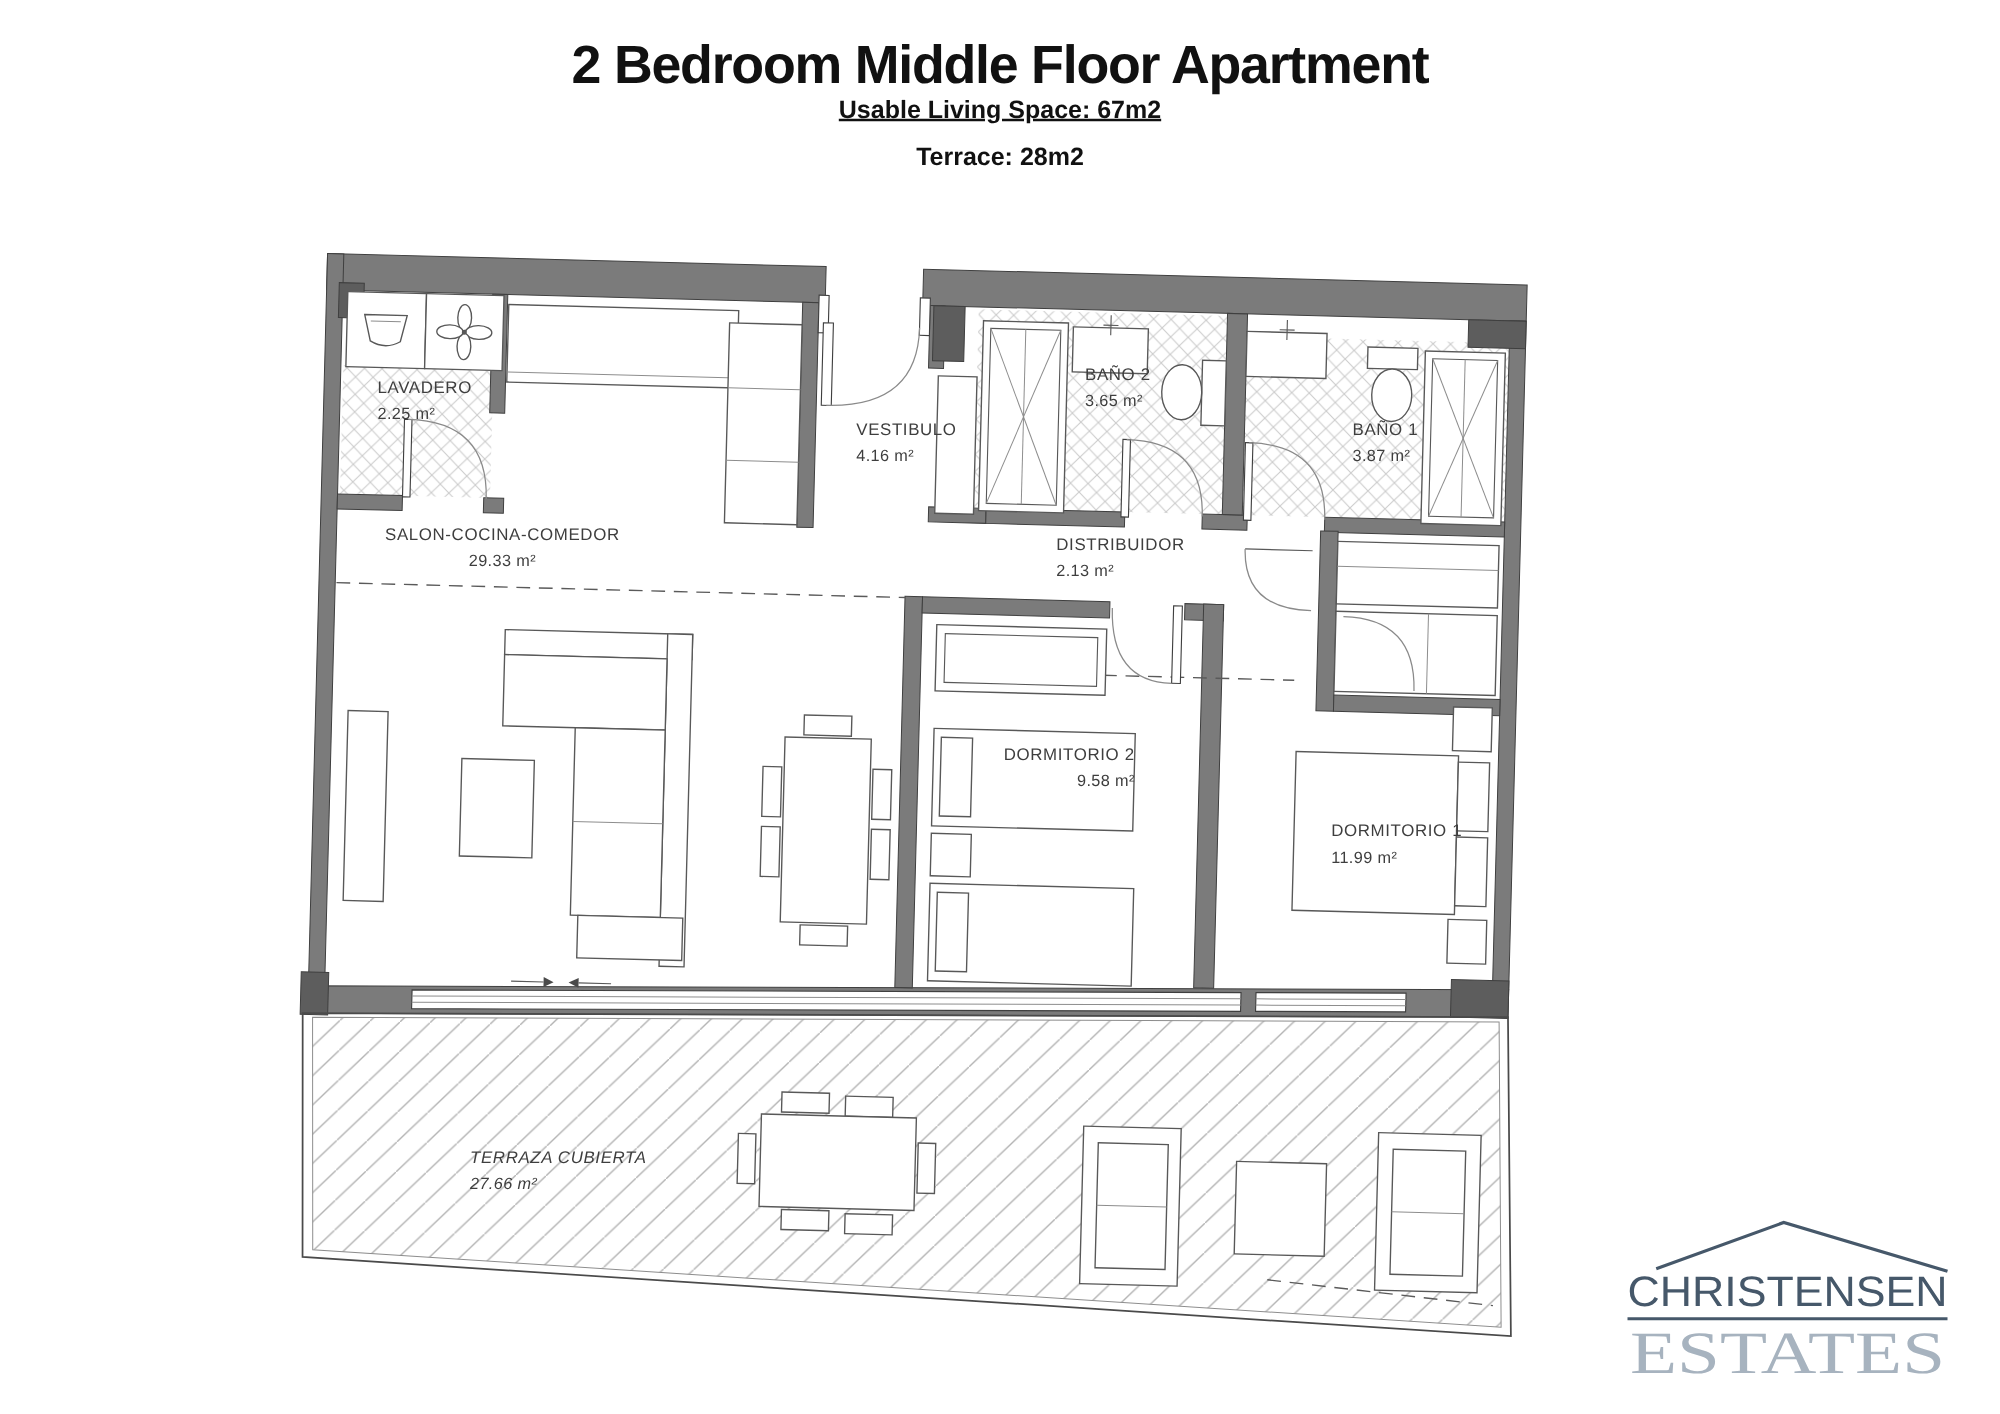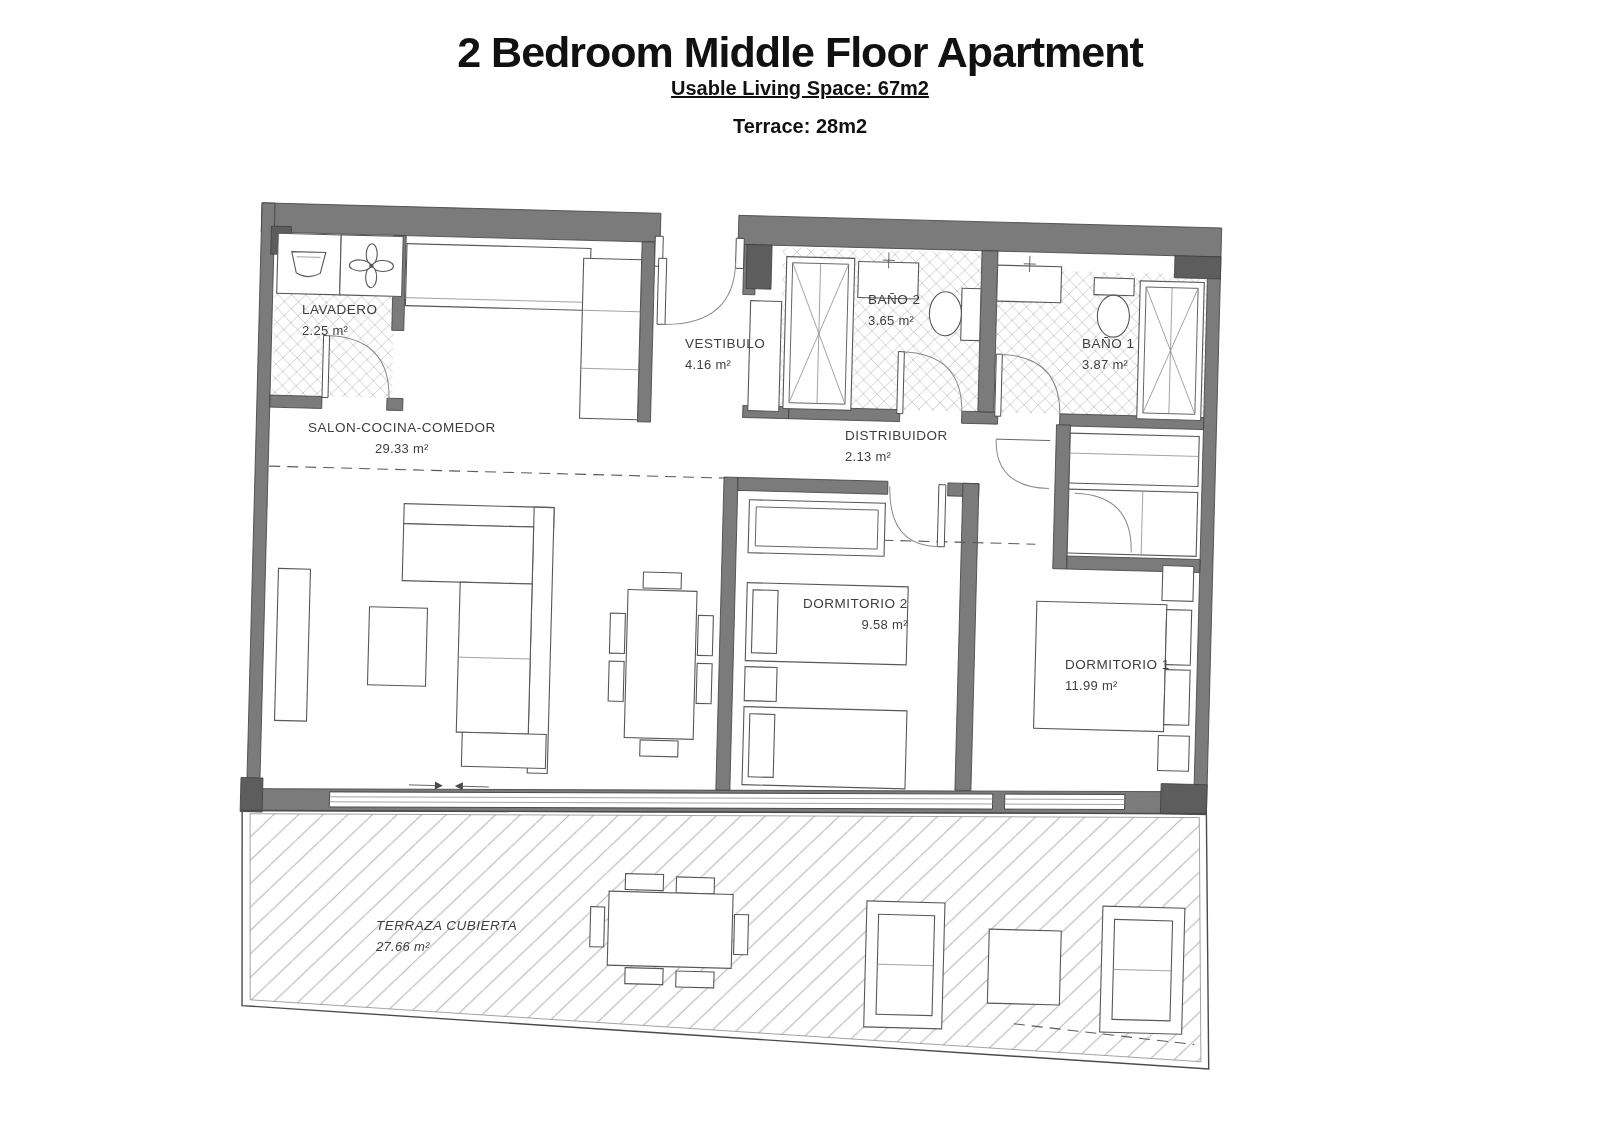--- a/index.html
+++ b/index.html
@@ -314,14 +314,22 @@
     <div class="plan-label" style="left:1065px;top:654px;">
       <span class="rn">DORMITORIO 1</span>
       <span class="ra">11.99 m²</span>
     </div>
     <div class="plan-label" style="left:376px;top:915px;font-style:italic;">
       <span class="rn">TERRAZA CUBIERTA</span>
       <span class="ra">27.66 m²</span>
     </div>
   </div>
 
+  <div class="logo">
+    <svg width="320" height="170" viewBox="0 0 320 170">
+      <polyline points="63,60 165,23 296,62" fill="none" stroke="#46586a" stroke-width="2.6"></polyline>
+      <text x="40" y="90" textLength="256" lengthAdjust="spacingAndGlyphs" font-family="Liberation Sans, sans-serif" font-size="34" fill="#46586a">CHRISTENSEN</text>
+      <line x1="40" y1="100" x2="296" y2="100" stroke="#46586a" stroke-width="2.4"></line>
+      <text x="42" y="143" textLength="252" lengthAdjust="spacingAndGlyphs" font-family="Liberation Serif, serif" font-size="48" fill="#a7b3bf">ESTATES</text>
+    </svg>
+  </div>
 
 </div>
 
 </body></html>

